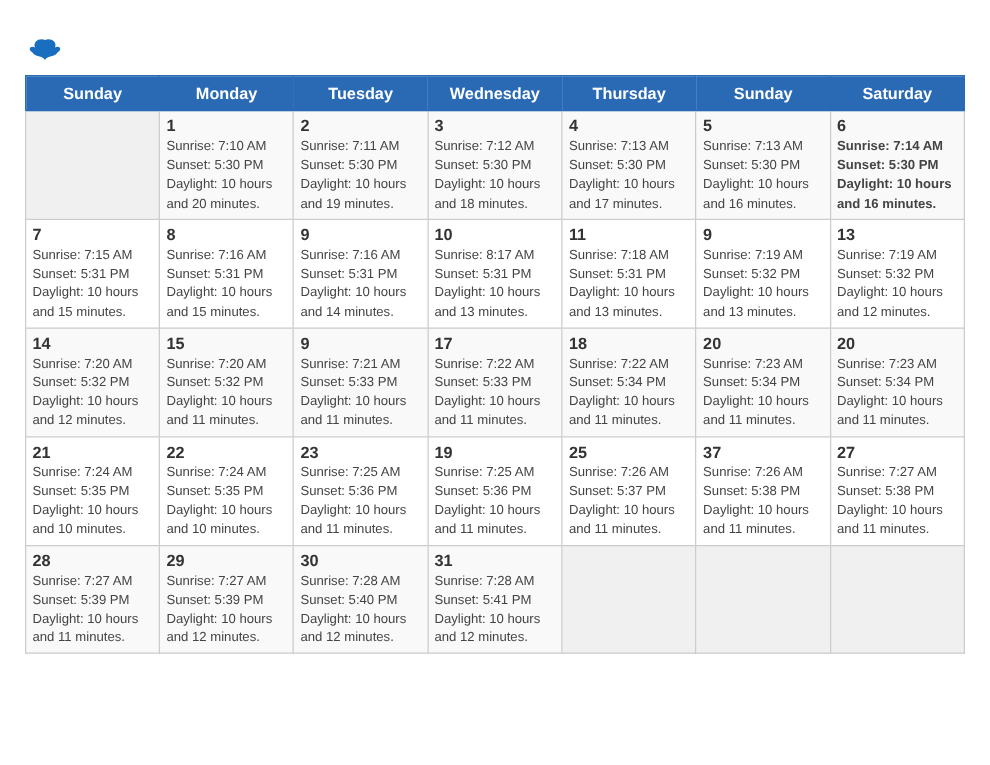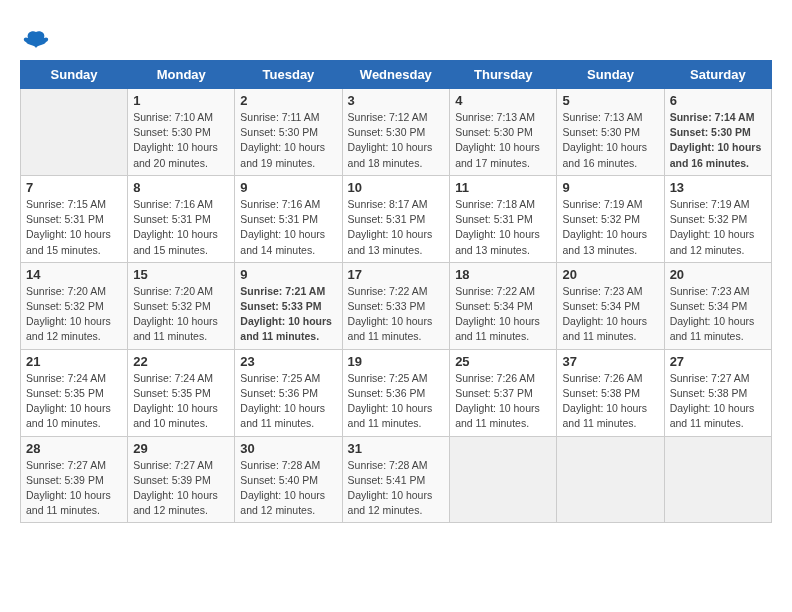--- a/index.html
+++ b/index.html
@@ -211,21 +211,21 @@
         </td>
         <td>
           <div class="day-num">15</div>
           <div class="day-info" style="white-space: pre-line;">Sunrise: 7:20 AM
 Sunset: 5:32 PM
 Daylight: 10 hours
 and 11 minutes.</div>
         </td>
         <td>
           <div class="day-num">9</div>
-          <div class="day-info" style="white-space: pre-line; font-weight: bold;">Sunrise: 7:21 AM
+          <div class="day-info" style="white-space: pre-line;">Sunrise: 7:21 AM
 Sunset: 5:33 PM
 Daylight: 10 hours
 and 11 minutes.</div>
         </td>
         <td>
           <div class="day-num">17</div>
           <div class="day-info" style="white-space: pre-line;">Sunrise: 7:22 AM
 Sunset: 5:33 PM
 Daylight: 10 hours
 and 11 minutes.</div>

